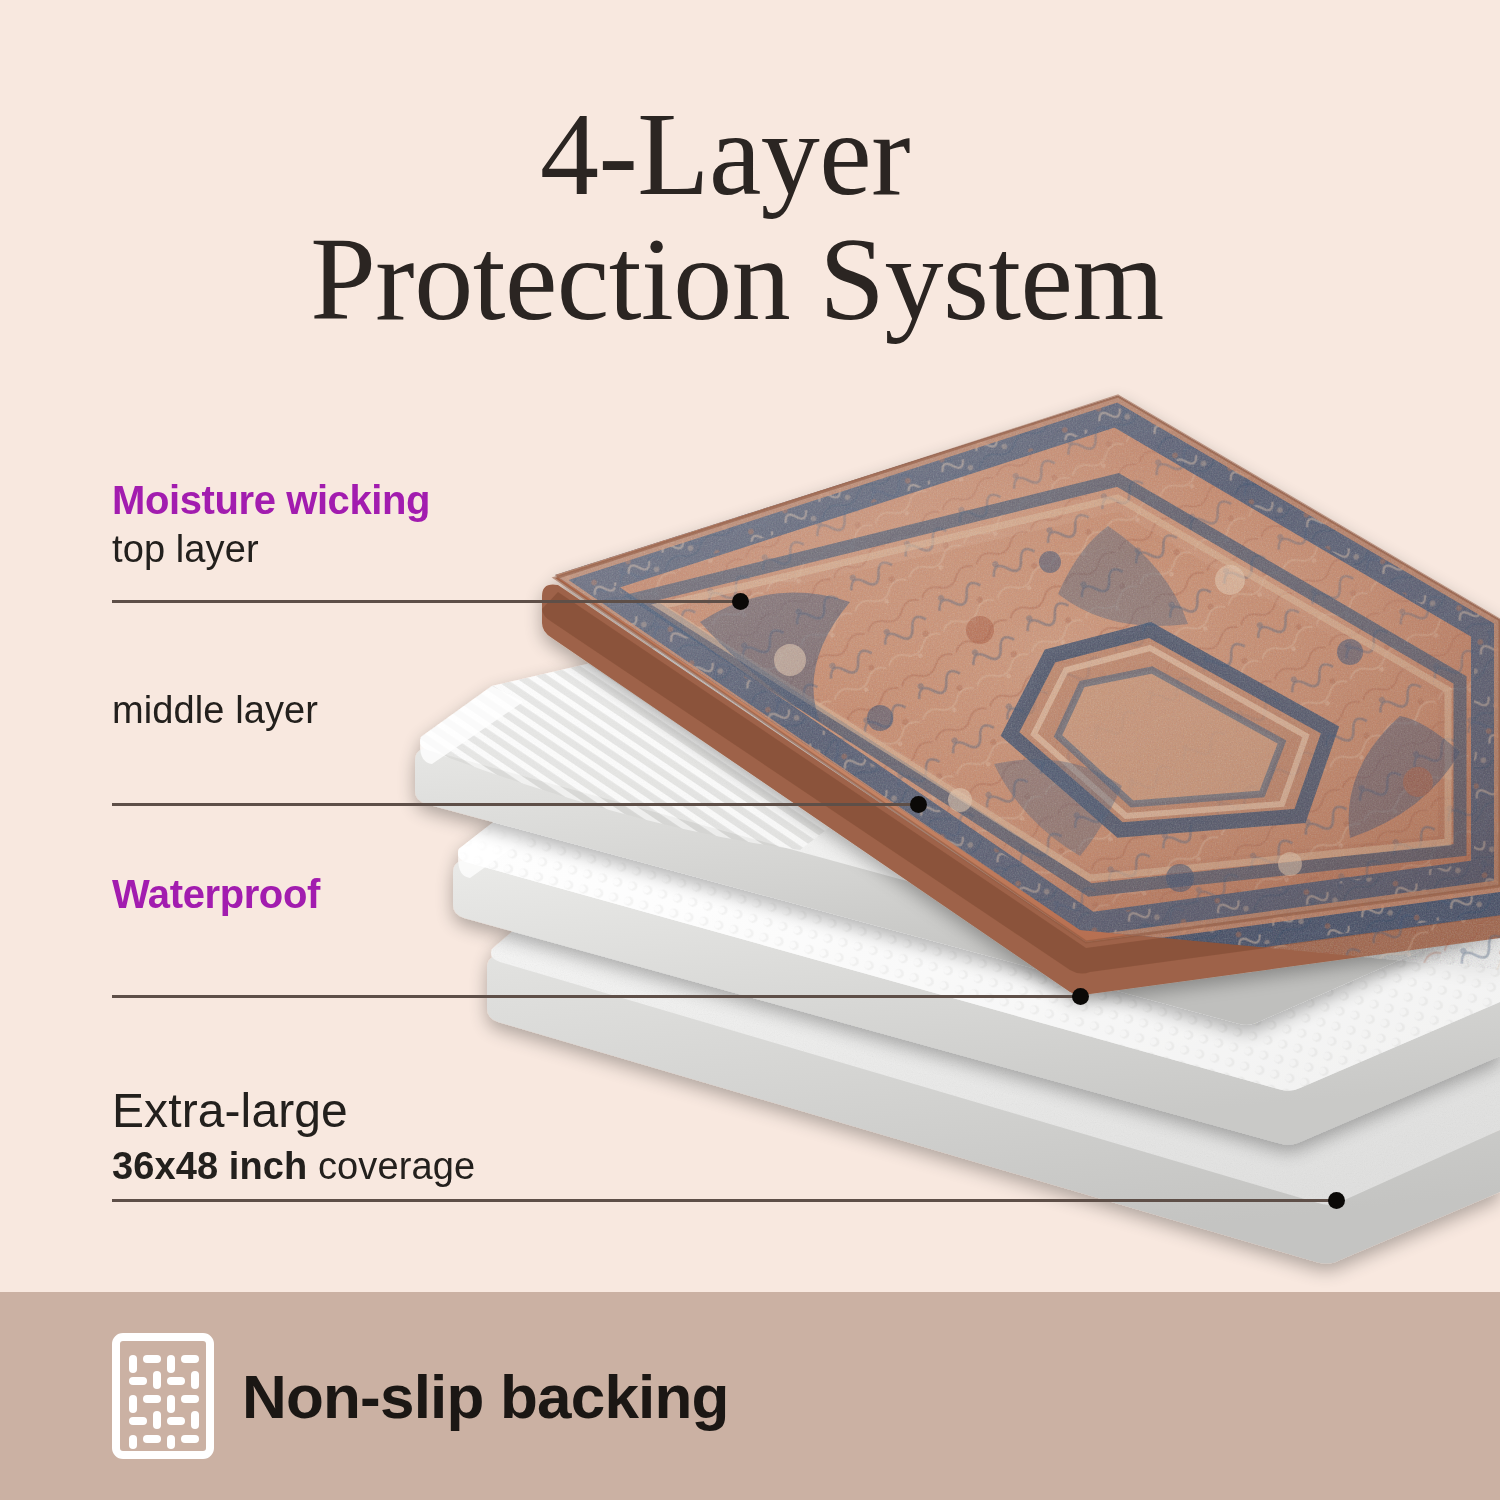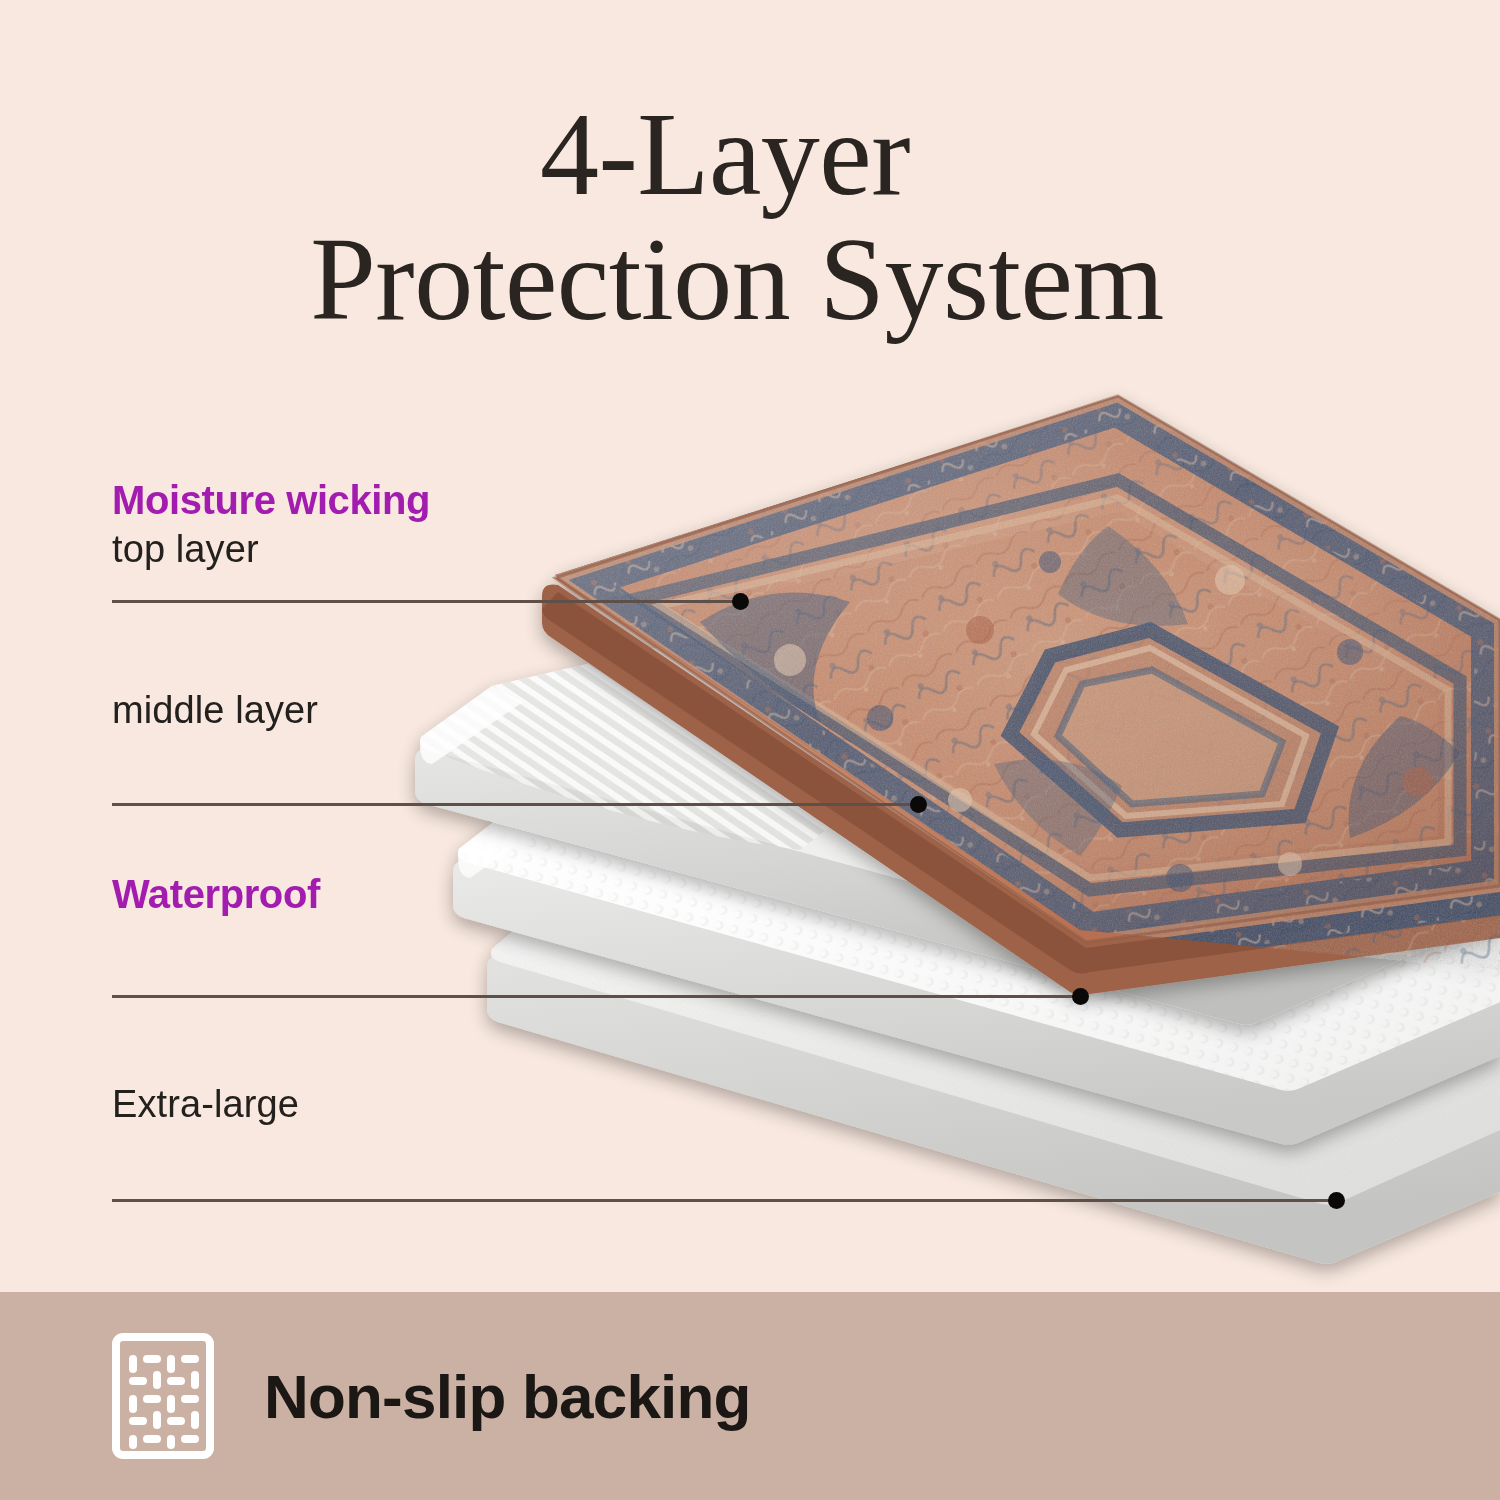--- a/index.html
+++ b/index.html
@@ -51,21 +51,21 @@
     font-size:38px;
     font-weight:300;
     color:#23201D;
     letter-spacing:0.1px;
     line-height:1.2;
     margin-top:4px;
     white-space:nowrap;
   }
   .feature .f-sub b{ font-weight:700; }
   .feature .f-line1{
-    font-size:38px; font-weight:300; color:#23201D;
+    font-size:48px; font-weight:300; color:#23201D;
     line-height:1.2; letter-spacing:0.1px; white-space:nowrap;
   }
 
   
   #feat-moisture { top:478px; }
   #feat-cotton   { top:684px; }
   #feat-waterproof{ top:872px; }
   #feat-size     { top:1082px; }
 
   
@@ -104,21 +104,21 @@
     background:#CBB1A3;
     display:flex;
     align-items:center;
     padding-left:112px;
   }
   #nonslip-icon{
     width:102px; height:126px;
     flex:0 0 auto;
   }
   #nonslip-label{
-    margin-left:50px;
+    margin-left:28px;
     font-size:62px;
     font-weight:700;
     color:#1B1714;
     letter-spacing:-0.8px;
     white-space:nowrap;
   }
 </style>
 </head>
 <body>
 
@@ -365,20 +365,21 @@
 
   <div class="feature" id="feat-waterproof">
     <div class="f-head">Waterproof</div>
   </div>
   <div class="leader" id="lead-3">
     <span class="dot"></span>
   </div>
 
   <div class="feature" id="feat-size">
     <div class="f-line1">Extra-large</div>
+    <div class="f-sub"><b>36x48 inch</b><span> coverage</span></div>
   </div>
   <div class="leader" id="lead-4">
     <span class="dot"></span>
   </div>
 
   <div id="bottombar">
     <svg id="nonslip-icon" viewBox="0 0 102 126">
       <rect x="4" y="4" width="94" height="118" rx="7" ry="7" fill="none" stroke="#FFFFFF" stroke-width="8"></rect>
       <g fill="#FFFFFF">
 

